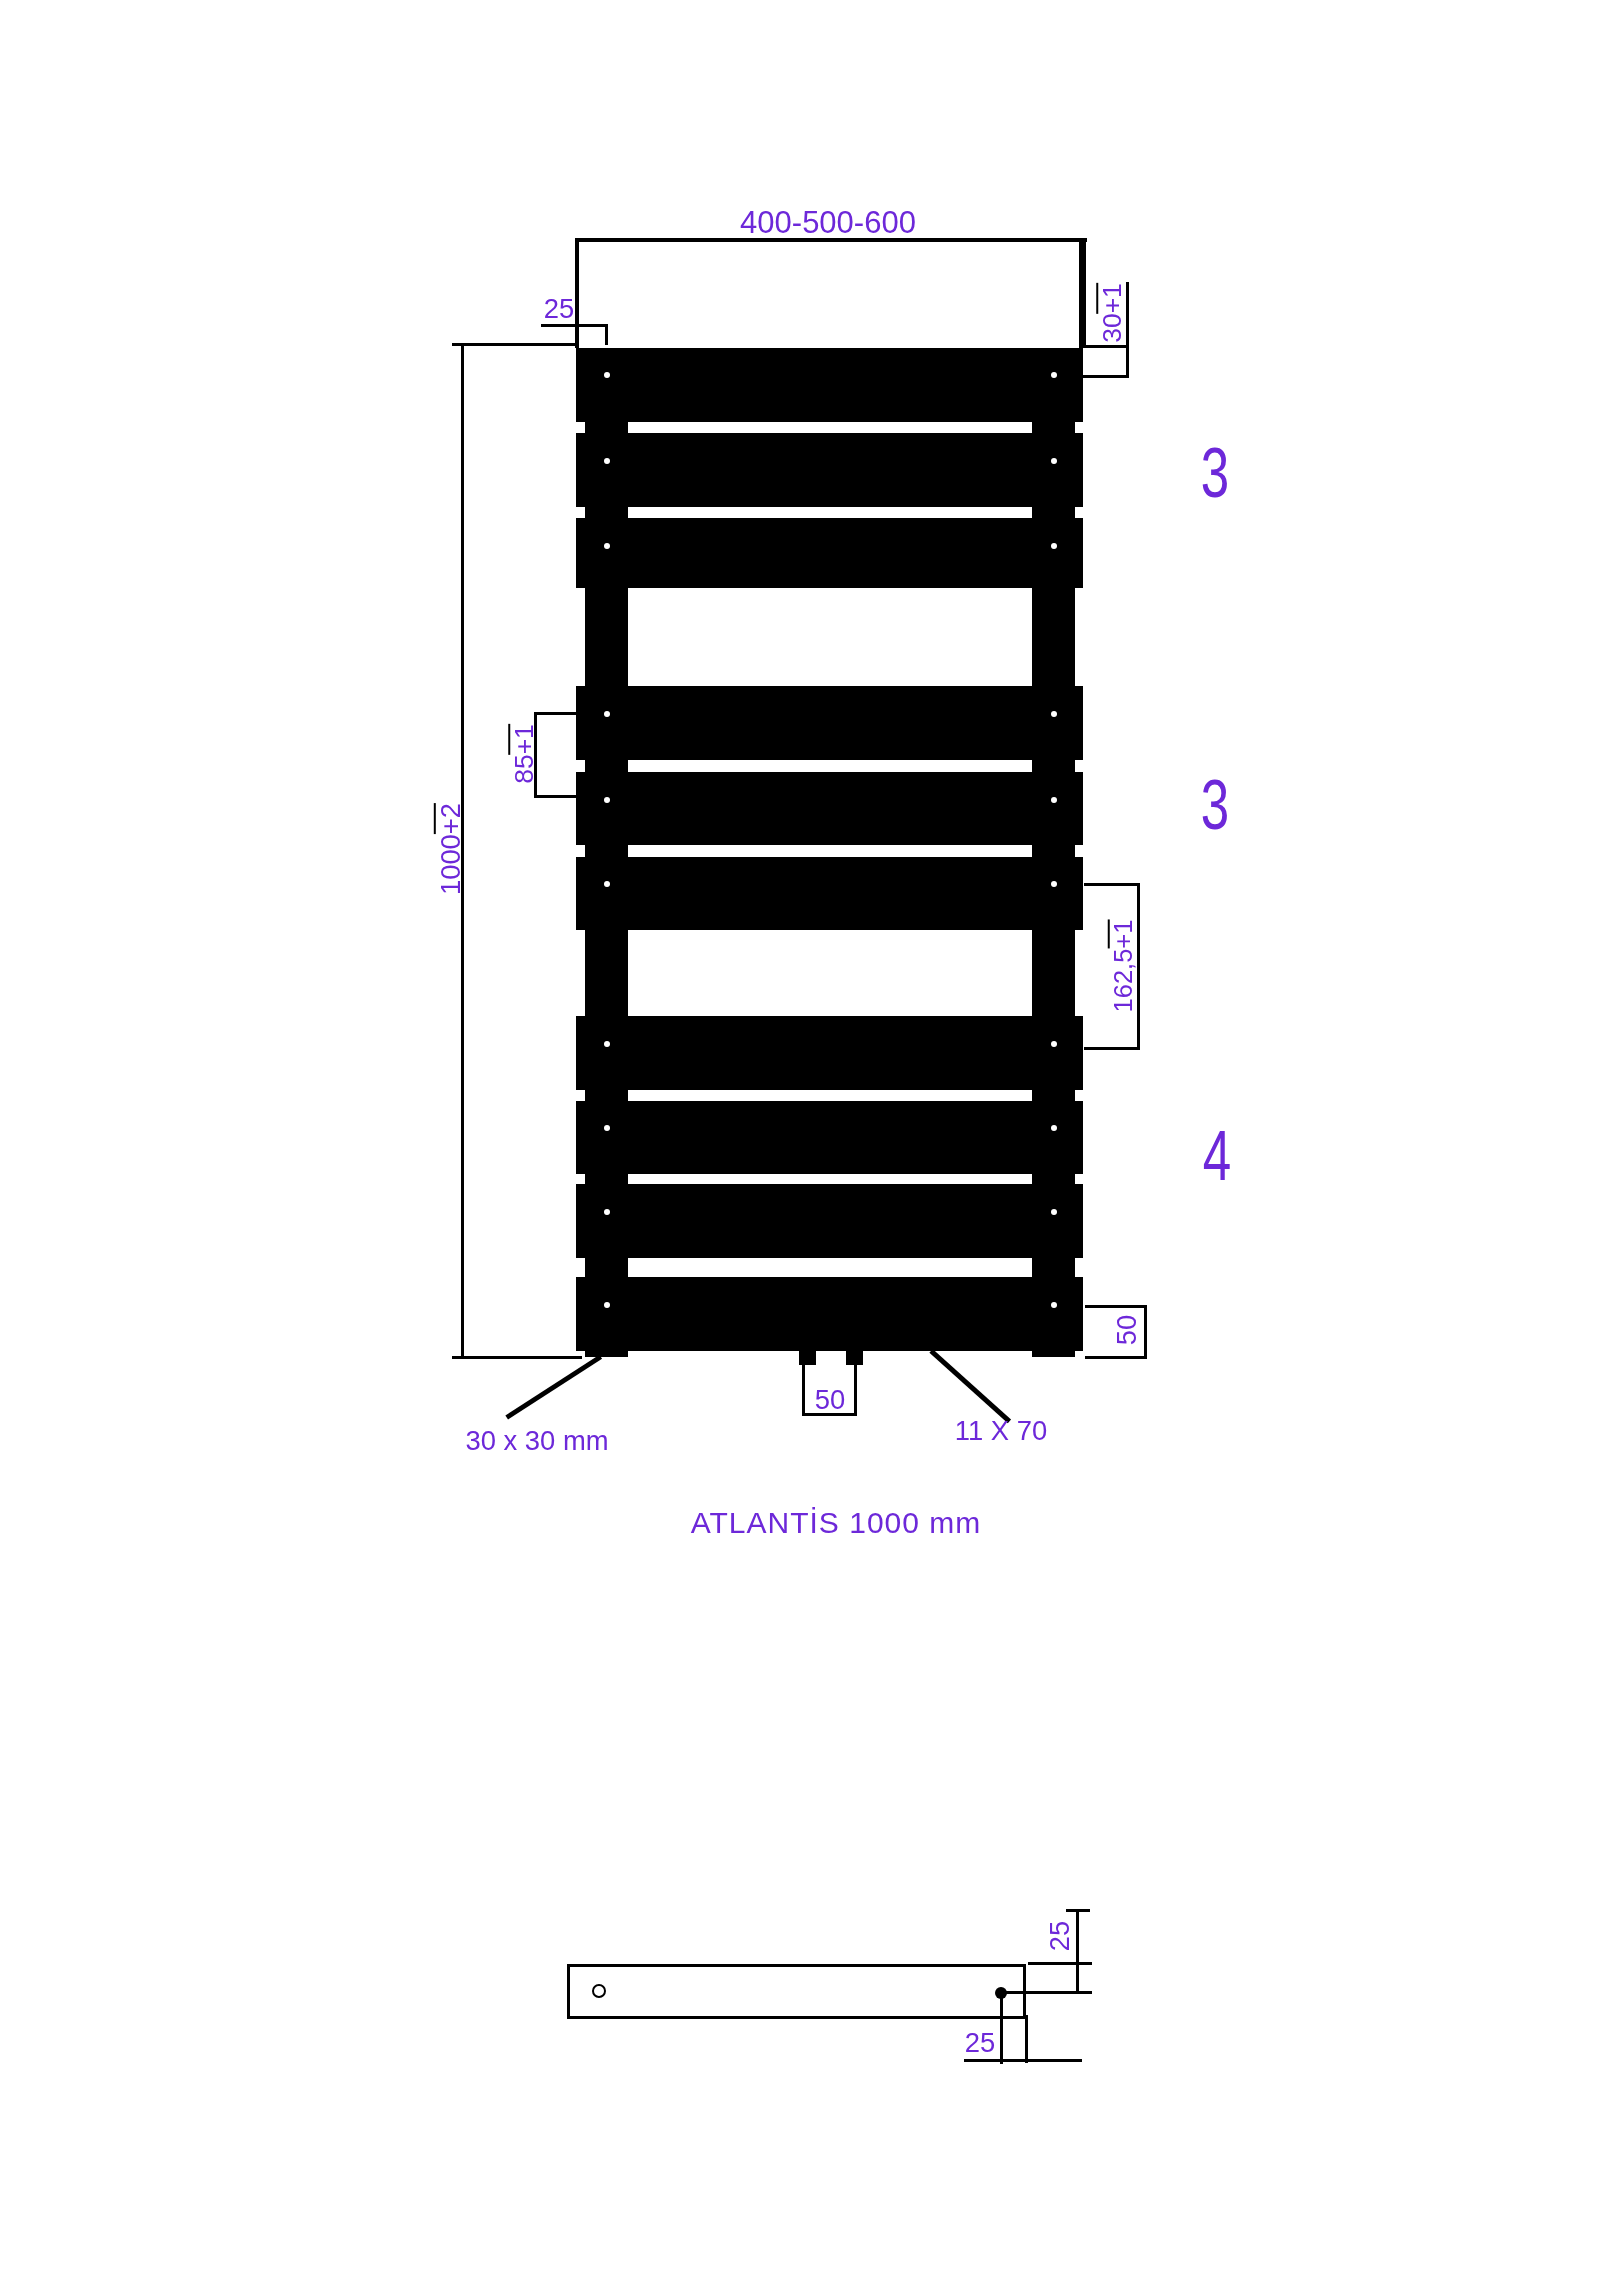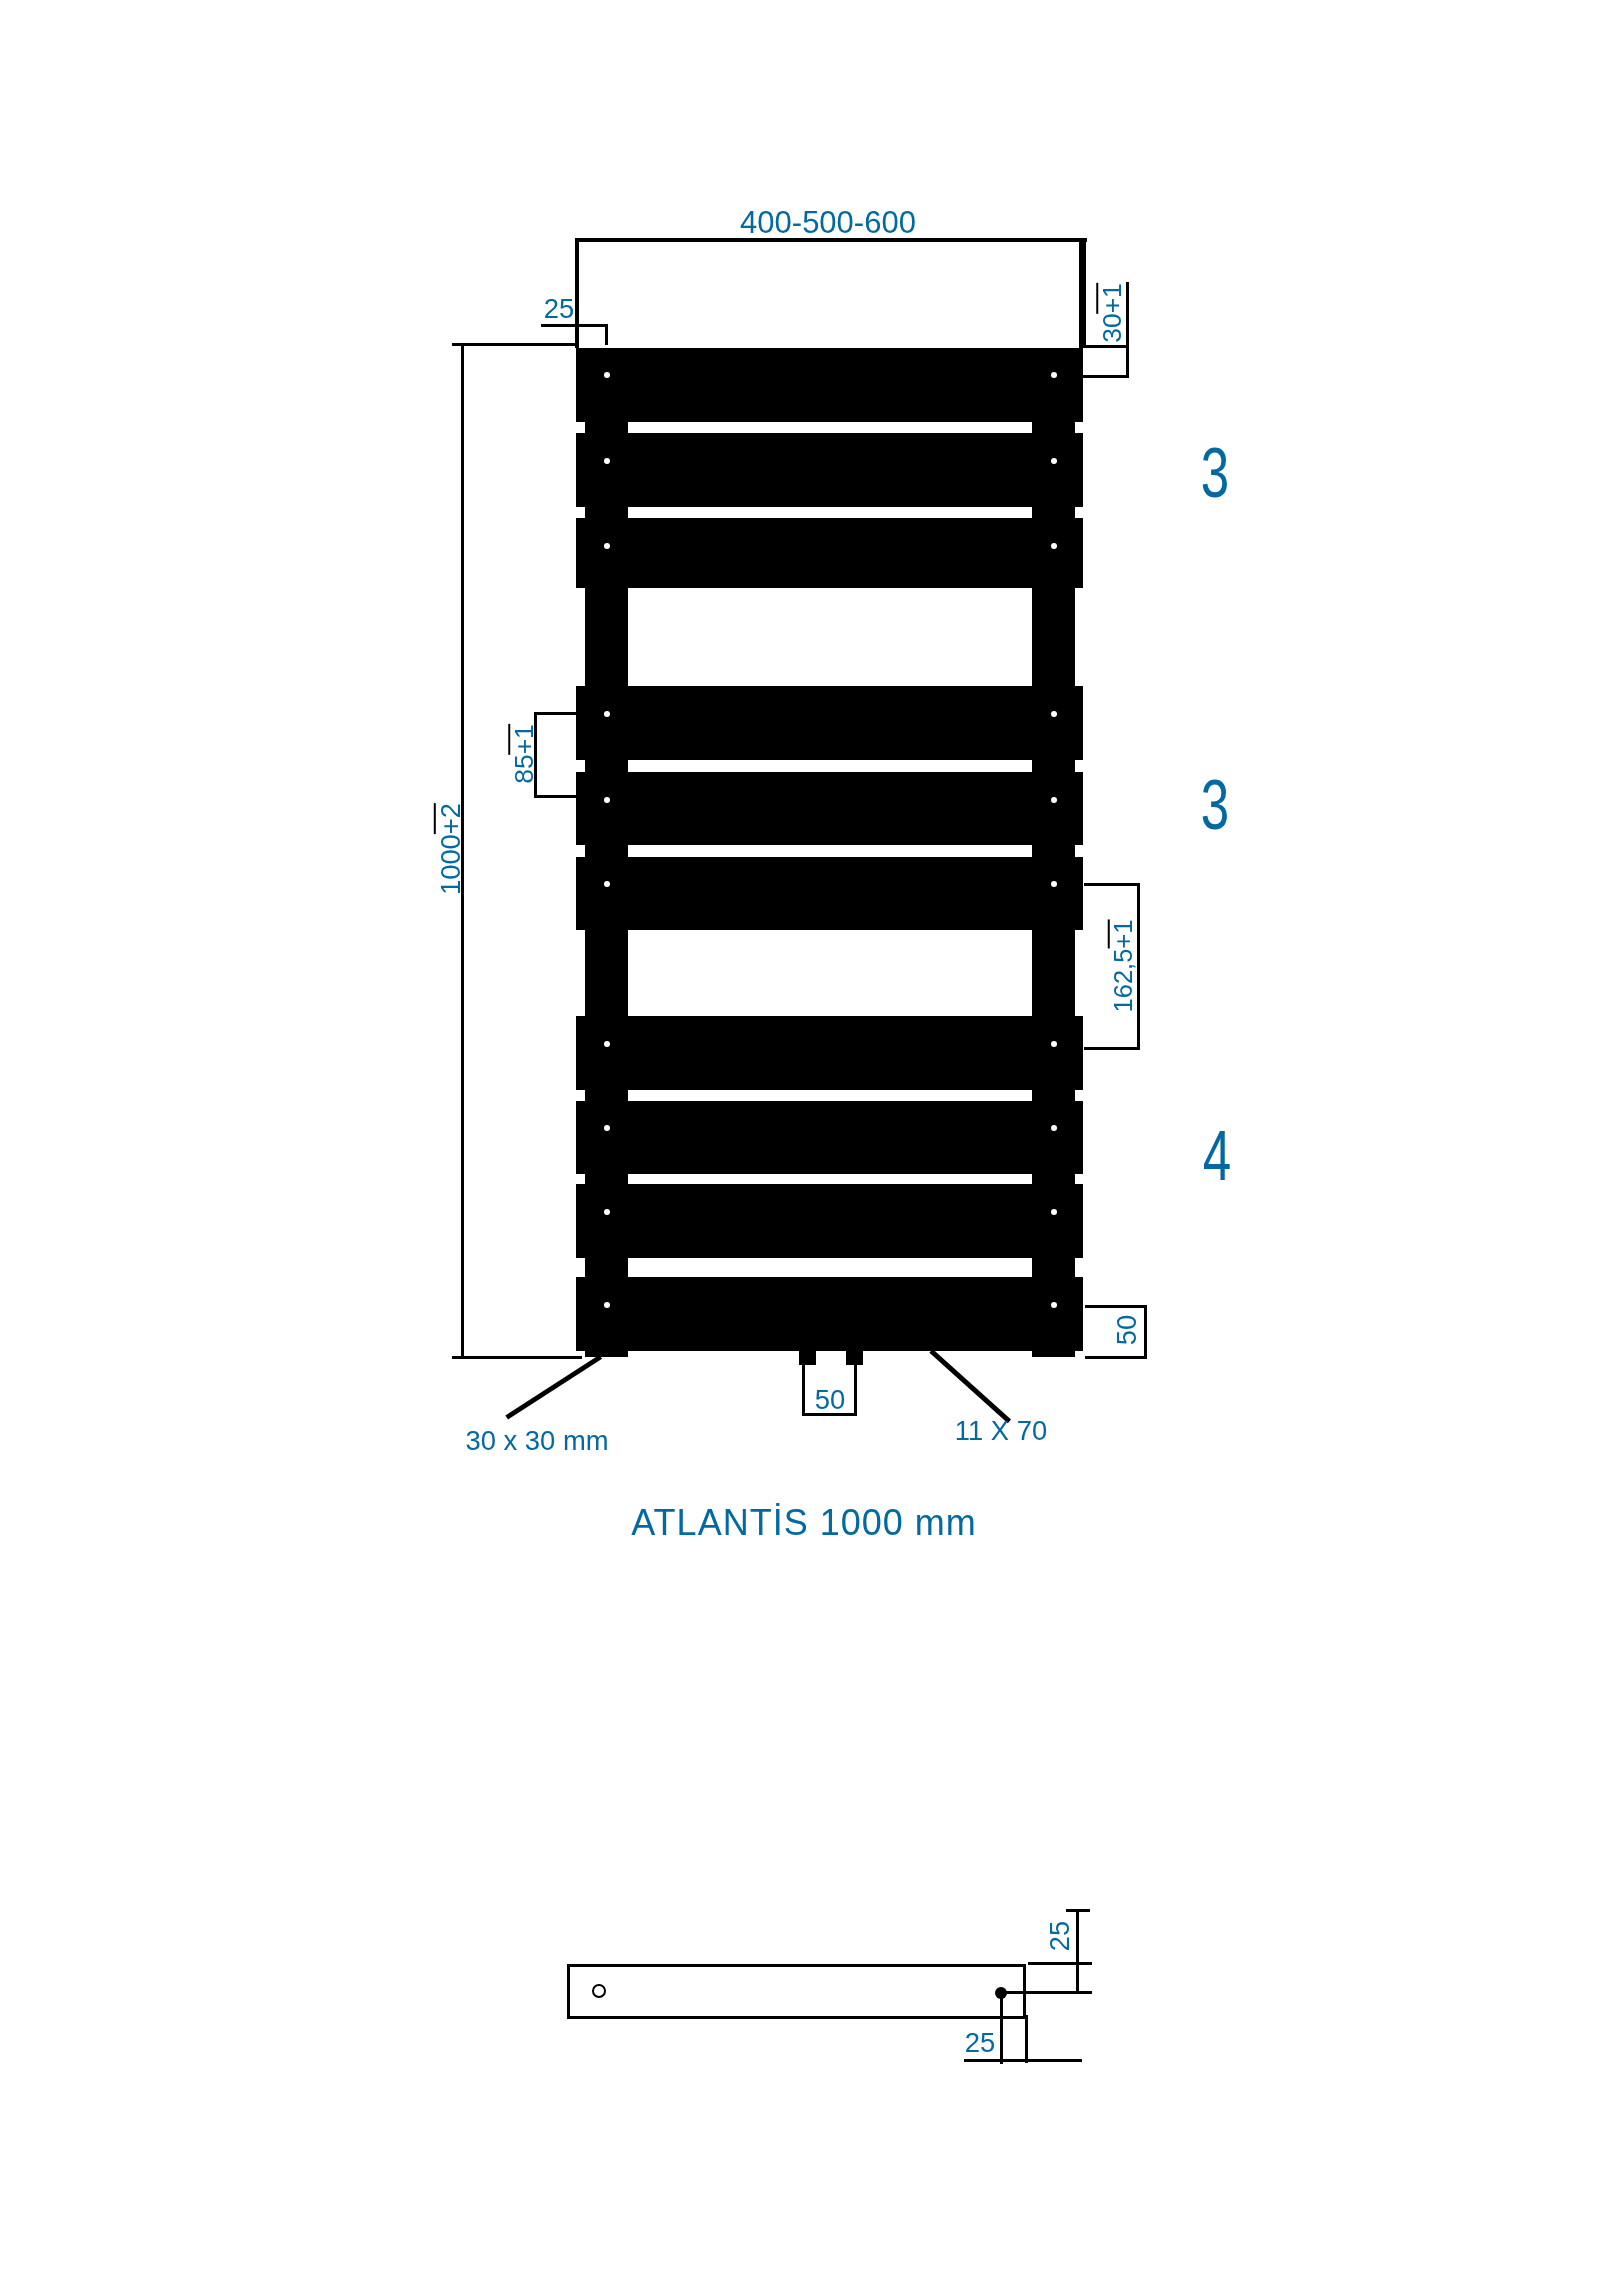--- a/index.html
+++ b/index.html
@@ -1,28 +1,28 @@
 <!DOCTYPE html>
 <html><head>
 <meta charset="utf-8">
 <style>
   html,body{margin:0;padding:0;background:#fff;}
   .canvas{position:relative;width:1620px;height:2293px;background:#ffffff;
-          font-family:"Liberation Sans",sans-serif;color:#0369a1;overflow:hidden;text-align:right;}
+          font-family:"Liberation Sans",sans-serif;color:#6d28d9;overflow:hidden;text-align:right;}
   .hline,.vline,.panel,.collector,.stub{position:absolute;background:#000;}
   .tapdot{position:absolute;width:5.9px;height:5.9px;background:#fff;border-radius:50%;}
   .dim-text{position:absolute;font-size:27.4px;line-height:1;white-space:nowrap;
             transform:translate(-50%,-50%);}
   .dim-text.big{font-size:31px;}
   .rot{transform:translate(-50%,-50%) rotate(-90deg);}
   .tol{display:inline-block;border-top:2.9px solid #000;padding-top:1px;}
   .grp{position:absolute;font-size:71px;line-height:1;
        transform:translate(-50%,-50%) scaleX(0.72);}
-  .title{position:absolute;font-size:36px;line-height:1;white-space:nowrap;
-         transform:translate(-50%,-50%);letter-spacing:1px;}
+  .title{position:absolute;font-size:30px;line-height:1;white-space:nowrap;
+         transform:translate(-50%,-50%);letter-spacing:1px;margin-left:32px;}
   .bv-rect{position:absolute;left:567px;top:1964px;width:453px;height:49px;
            border:3.9px solid #000;background:#fff;}
   .bv-hole{position:absolute;left:592px;top:1984px;width:9.8px;height:9.8px;
            border:2.9px solid #000;border-radius:50%;background:#fff;}
   .bv-dot{position:absolute;left:995px;top:1987px;width:11.8px;height:11.8px;
           border-radius:50%;background:#000;}
   svg.overlay{position:absolute;left:0;top:0;}
 </style>
 </head>
 <body>

